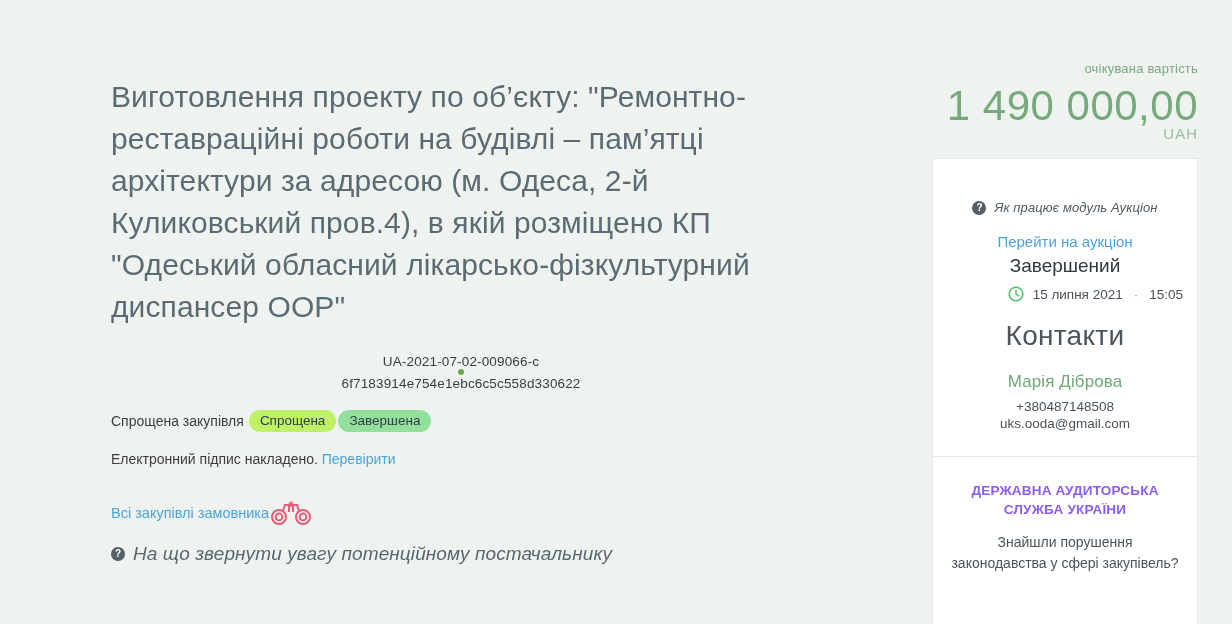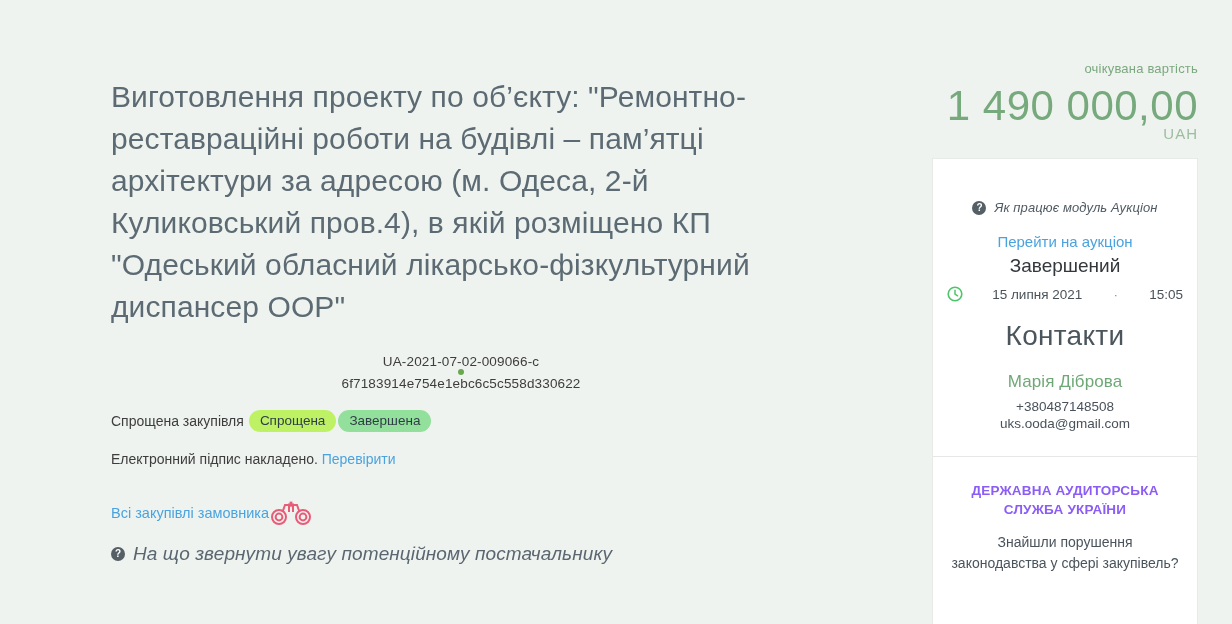--- a/index.html
+++ b/index.html
@@ -192,21 +192,21 @@
   .auction-status {
     text-align: center;
     margin-top: 5px;
     font-size: 19px;
     color: #33383d;
     font-weight: 400;
   }
   .auction-date-row {
     display: flex;
     align-items: center;
-    justify-content: space-between;
+    justify-content: flex-end;
     gap: 9px;
     margin-top: 9px;
     font-size: 13.5px;
     color: #4a5259;
   }
   .clock-icon { width: 16px; height: 16px; display: block; flex: 0 0 auto; }
   .date-sep { color: #8a9299; margin: 0 2px; }
 
   .protocol-link {
     display: block;

